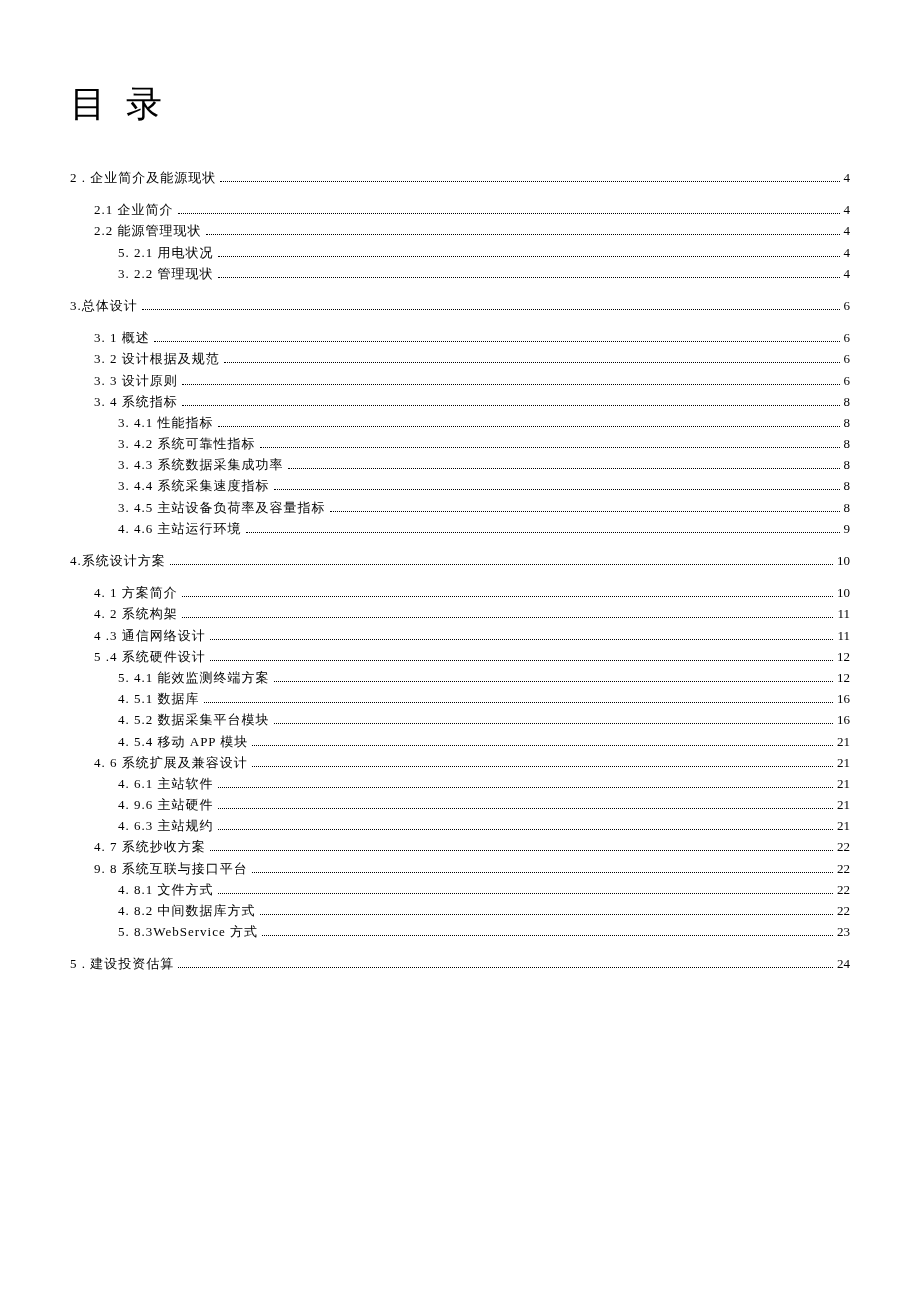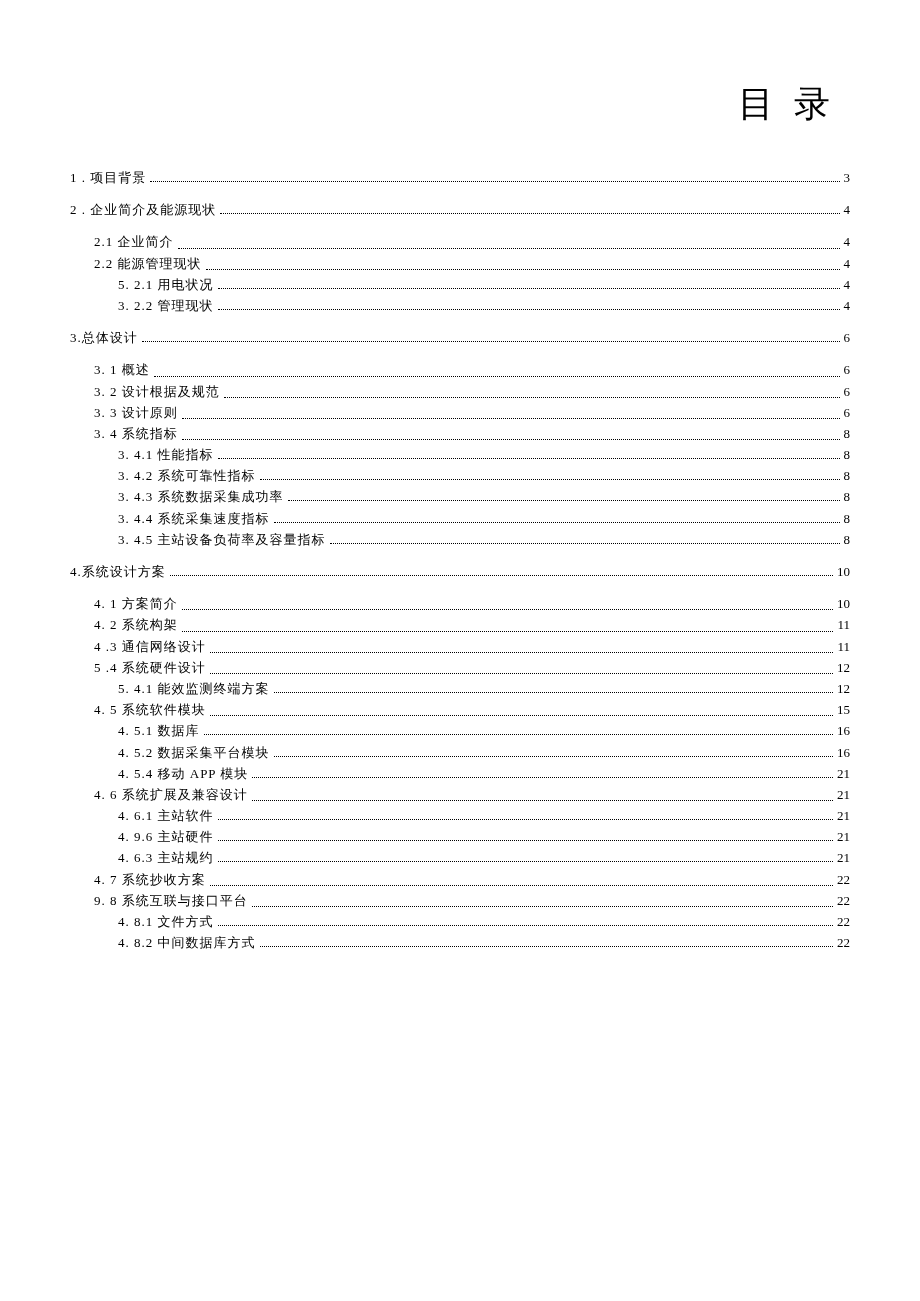--- a/index.html
+++ b/index.html
@@ -9,21 +9,21 @@
     }
     body {
       background: #fff;
       font-family: "SimSun", "宋体", serif;
       width: 920px;
       height: 1301px;
       padding: 80px 70px 60px 70px;
       color: #000;
     }
     .title {
-      text-align: right;
+      text-align: left;
       font-size: 36px;
       letter-spacing: 20px;
       margin-bottom: 40px;
       font-weight: normal;
     }
     .toc {
       font-size: 13px;
       line-height: 1.4;
     }
     .toc-entry {
@@ -31,21 +31,20 @@
       align-items: baseline;
       white-space: nowrap;
       margin-bottom: 3px;
     }
     .toc-entry.level-1 {
       margin-top: 14px;
       margin-bottom: 14px;
     }
     .toc-entry.level-2 {
       padding-left: 24px;
-      align-items: flex-end;
     }
     .toc-entry.level-3 {
       padding-left: 48px;
     }
     .toc-label {
       letter-spacing: 1px;
     }
     .toc-dots {
       flex: 1;
       border-bottom: 1.5px dotted #000;
@@ -56,25 +55,20 @@
       text-align: right;
     }
   </style>
 </head>
 <body>
 
 <h1 class="title">目录</h1>
 
 <div class="toc" id="toc-container">
     <div class="toc-entry level-1">
-      <span class="toc-label">1   . 项目背景</span>
-      <span class="toc-dots"></span>
-      <span class="toc-page">3</span>
-    </div>
-    <div class="toc-entry level-1">
       <span class="toc-label">2   . 企业简介及能源现状</span>
       <span class="toc-dots"></span>
       <span class="toc-page">4</span>
     </div>
     <div class="toc-entry level-2">
       <span class="toc-label">2.1 企业简介</span>
       <span class="toc-dots"></span>
       <span class="toc-page">4</span>
     </div>
     <div class="toc-entry level-2">
@@ -135,20 +129,25 @@
     <div class="toc-entry level-3">
       <span class="toc-label">3.    4.4 系统采集速度指标</span>
       <span class="toc-dots"></span>
       <span class="toc-page">8</span>
     </div>
     <div class="toc-entry level-3">
       <span class="toc-label">3.    4.5 主站设备负荷率及容量指标</span>
       <span class="toc-dots"></span>
       <span class="toc-page">8</span>
     </div>
+    <div class="toc-entry level-3">
+      <span class="toc-label">4.    4.6 主站运行环境</span>
+      <span class="toc-dots"></span>
+      <span class="toc-page">9</span>
+    </div>
     <div class="toc-entry level-1">
       <span class="toc-label">4.系统设计方案</span>
       <span class="toc-dots"></span>
       <span class="toc-page">10</span>
     </div>
     <div class="toc-entry level-2">
       <span class="toc-label">4.    1 方案简介</span>
       <span class="toc-dots"></span>
       <span class="toc-page">10</span>
     </div>
@@ -165,25 +164,20 @@
     <div class="toc-entry level-2">
       <span class="toc-label">5    .4 系统硬件设计</span>
       <span class="toc-dots"></span>
       <span class="toc-page">12</span>
     </div>
     <div class="toc-entry level-3">
       <span class="toc-label">5.    4.1 能效监测终端方案</span>
       <span class="toc-dots"></span>
       <span class="toc-page">12</span>
     </div>
-    <div class="toc-entry level-2">
-      <span class="toc-label">4.    5 系统软件模块</span>
-      <span class="toc-dots"></span>
-      <span class="toc-page">15</span>
-    </div>
     <div class="toc-entry level-3">
       <span class="toc-label">4.    5.1 数据库</span>
       <span class="toc-dots"></span>
       <span class="toc-page">16</span>
     </div>
     <div class="toc-entry level-3">
       <span class="toc-label">4.    5.2 数据采集平台模块</span>
       <span class="toc-dots"></span>
       <span class="toc-page">16</span>
     </div>
@@ -224,14 +218,24 @@
     </div>
     <div class="toc-entry level-3">
       <span class="toc-label">4.    8.1 文件方式</span>
       <span class="toc-dots"></span>
       <span class="toc-page">22</span>
     </div>
     <div class="toc-entry level-3">
       <span class="toc-label">4.    8.2 中间数据库方式</span>
       <span class="toc-dots"></span>
       <span class="toc-page">22</span>
+    </div>
+    <div class="toc-entry level-3">
+      <span class="toc-label">5.    8.3WebService 方式</span>
+      <span class="toc-dots"></span>
+      <span class="toc-page">23</span>
+    </div>
+    <div class="toc-entry level-1">
+      <span class="toc-label">5   . 建设投资估算</span>
+      <span class="toc-dots"></span>
+      <span class="toc-page">24</span>
     </div>
   </div>
 
 </body></html>

